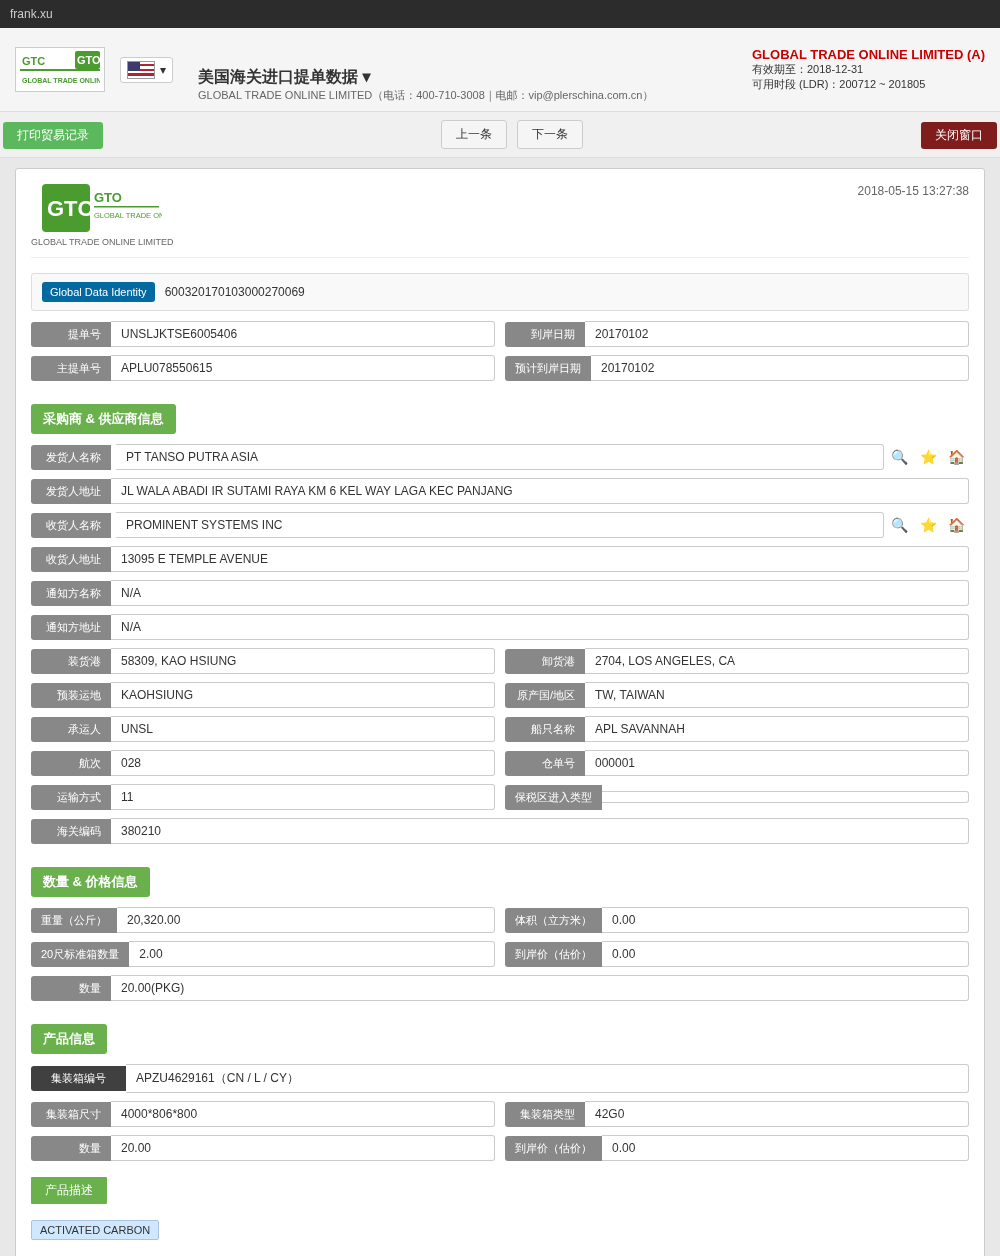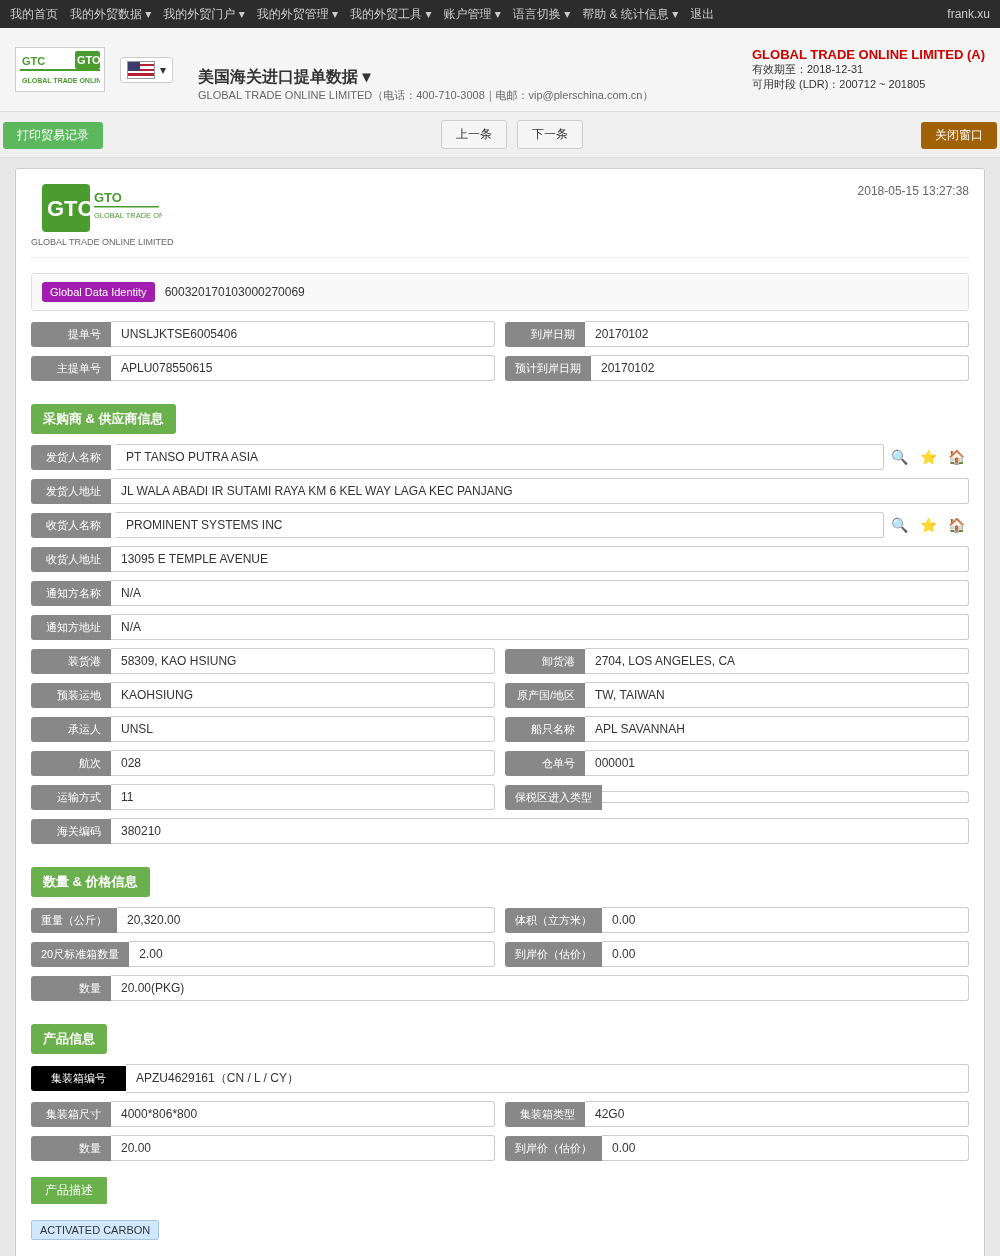--- a/index.html
+++ b/index.html
@@ -106,21 +106,21 @@
     .btn-default {
       background: #f5f5f5;
       color: #333;
       border: 1px solid #ccc;
       padding: 5px 14px;
       border-radius: 3px;
       cursor: pointer;
       font-size: 12px;
     }
     .btn-red {
-      background: #a16207;
+      background: #7f1d1d;
       color: #fff;
       border: none;
       padding: 5px 14px;
       border-radius: 3px;
       cursor: pointer;
       font-size: 12px;
       margin-left: auto;
     }
 
     
@@ -156,21 +156,21 @@
     .gdi-row {
       display: flex;
       align-items: center;
       margin-bottom: 10px;
       padding: 8px 10px;
       background: #f9f9f9;
       border: 1px solid #ddd;
       border-radius: 3px;
     }
     .gdi-label {
-      background: #a21caf;
+      background: #0369a1;
       color: #fff;
       padding: 4px 8px;
       border-radius: 3px;
       font-size: 11px;
       white-space: nowrap;
       margin-right: 10px;
     }
 
     
     .field-row {
@@ -216,21 +216,21 @@
       display: inline-block;
     }
     .icon-btn {
       cursor: pointer;
       font-size: 14px;
       padding: 3px;
     }
 
     
     .product-label-orange {
-      background: #000000;
+      background: #404040;
       color: #fff;
       padding: 5px 20px;
       border-radius: 3px 0 0 3px;
       font-size: 11px;
       white-space: nowrap;
       min-width: 80px;
       text-align: center;
     }
     .btn-product-desc {
       background: #6ab04c;
@@ -252,31 +252,20 @@
       display: inline-block;
       margin-bottom: 5px;
     }
 
     .toolbar-spacer { flex: 1; }
   </style>
 </head>
 <body>
 
 <div class="top-nav">
-  <div class="top-nav-left">
-    <span class="top-nav-item">我的首页</span>
-    <span class="top-nav-item">我的外贸数据 ▾</span>
-    <span class="top-nav-item">我的外贸门户 ▾</span>
-    <span class="top-nav-item">我的外贸管理 ▾</span>
-    <span class="top-nav-item">我的外贸工具 ▾</span>
-    <span class="top-nav-item">账户管理 ▾</span>
-    <span class="top-nav-item">语言切换 ▾</span>
-    <span class="top-nav-item">帮助 &amp; 统计信息 ▾</span>
-    <span class="top-nav-item">退出</span>
-  </div>
   <div class="top-nav-right">frank.xu</div>
 </div>
 
 <div class="header-bar">
 
   <div class="logo-area">
     <div class="logo-box">
       <svg width="80" height="38" viewBox="0 0 80 38">
         <text x="2" y="14" font-size="11" font-weight="bold" fill="#4a9c2f">GTC</text>
         <rect x="0" y="18" width="80" height="2" fill="#4a9c2f"></rect>

